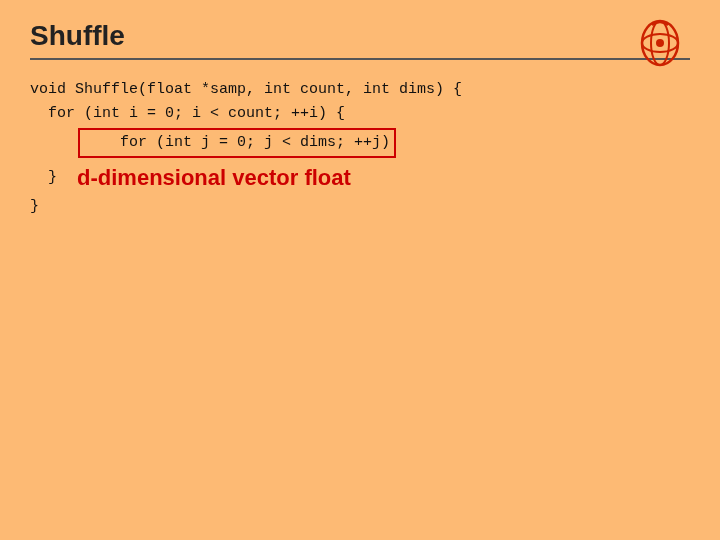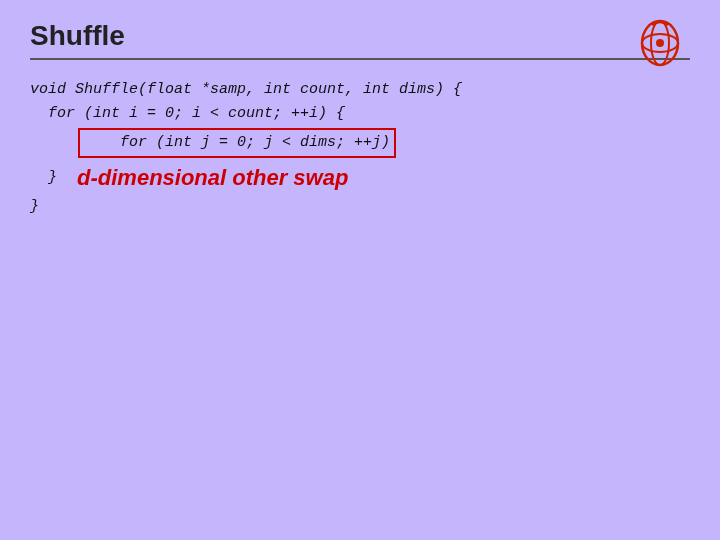--- a/index.html
+++ b/index.html
@@ -12,21 +12,21 @@
       width: 720px;
       height: 540px;
       background: #ffffff;
       font-family: Arial, Helvetica, sans-serif;
       overflow: hidden;
     }
 
     .page {
       width: 720px;
       height: 540px;
-      background: #c4b5fd;
+      background: #fdba74;
       padding: 20px 30px;
       position: relative;
     }
 
     .title {
       font-size: 28px;
       font-weight: bold;
       color: #222;
       margin-bottom: 6px;
     }
@@ -36,21 +36,20 @@
       border-top: 2px solid #555;
       margin-bottom: 18px;
     }
 
     .code-block {
       font-family: 'Courier New', Courier, monospace;
       font-size: 15px;
       line-height: 1.6;
       color: #111;
       position: relative;
-      font-style: italic;
     }
 
     .code-line {
       white-space: pre;
       display: block;
     }
 
     .highlighted-box {
       border: 2.5px solid #cc0000;
       display: inline-block;
@@ -114,18 +113,18 @@
     
     
     <div style="display: inline-block; margin: 2px 0; padding-left: 48px;">
       <div class="highlighted-box">
         <span class="code-line">    for (int j = 0; j &lt; dims; ++j)</span>
       </div>
     </div>
     
     <div class="line-with-annotation">
       <span class="code-line">  }</span>
-      <span class="annotation">d-dimensional other swap</span>
+      <span class="annotation">d-dimensional vector float</span>
     </div>
     <span class="code-line">}</span>
   </div>
 
 </div>
 
 </body></html>

